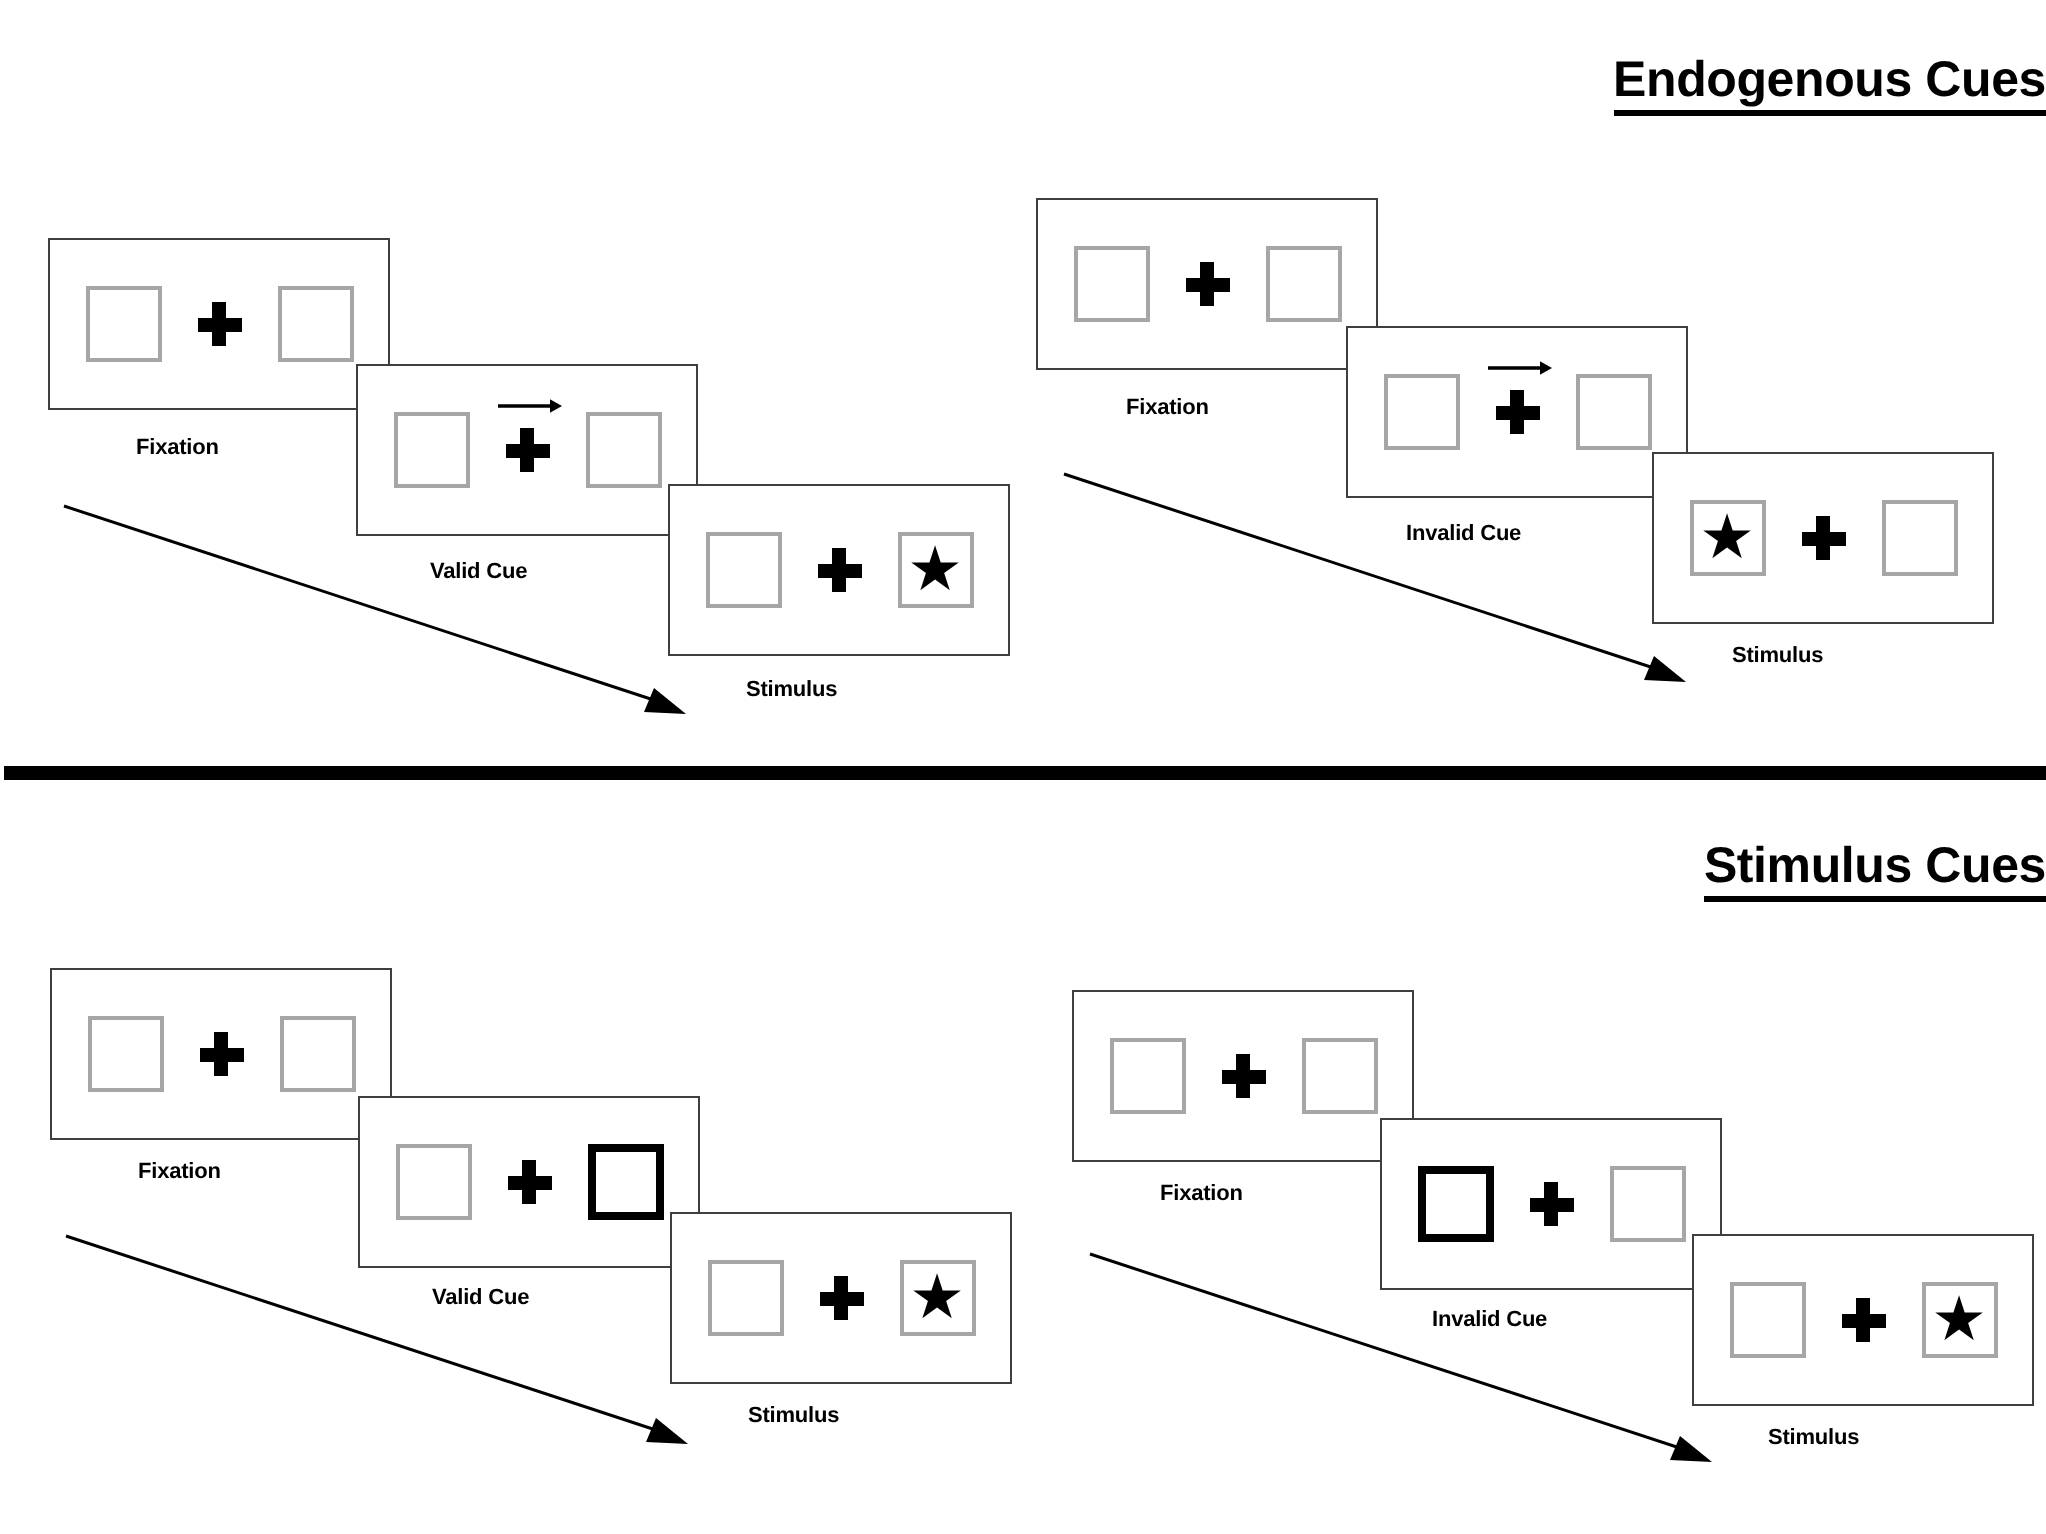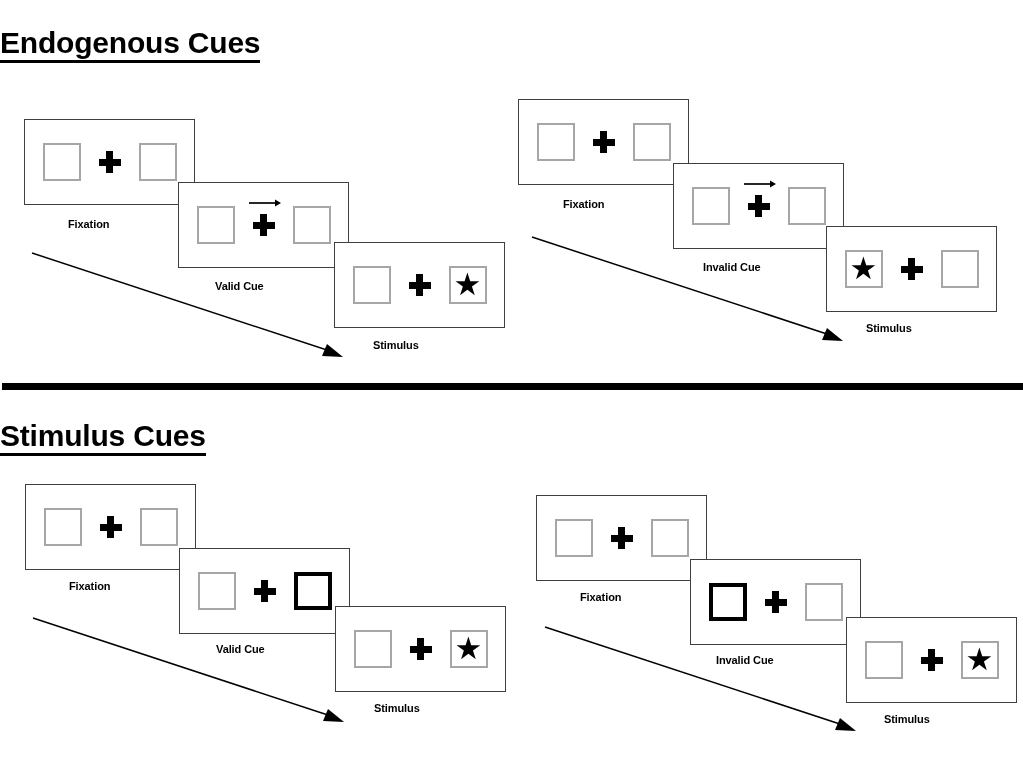--- a/index.html
+++ b/index.html
@@ -14,22 +14,22 @@
     overflow: hidden;
     font-family: "Liberation Sans", sans-serif;
     color: #000000;
   }
 
   
   .section-title {
     position: absolute;
     left: 0;
     width: 1023px;
-    text-align: left;
-    font-size: 30px;
+    text-align: right;
+    font-size: 25px;
     font-weight: bold;
     letter-spacing: -0.2px;
   }
   .section-title span {
     border-bottom: 3px solid #000;
     padding-bottom: 1px;
   }
 
   
   .divider {

